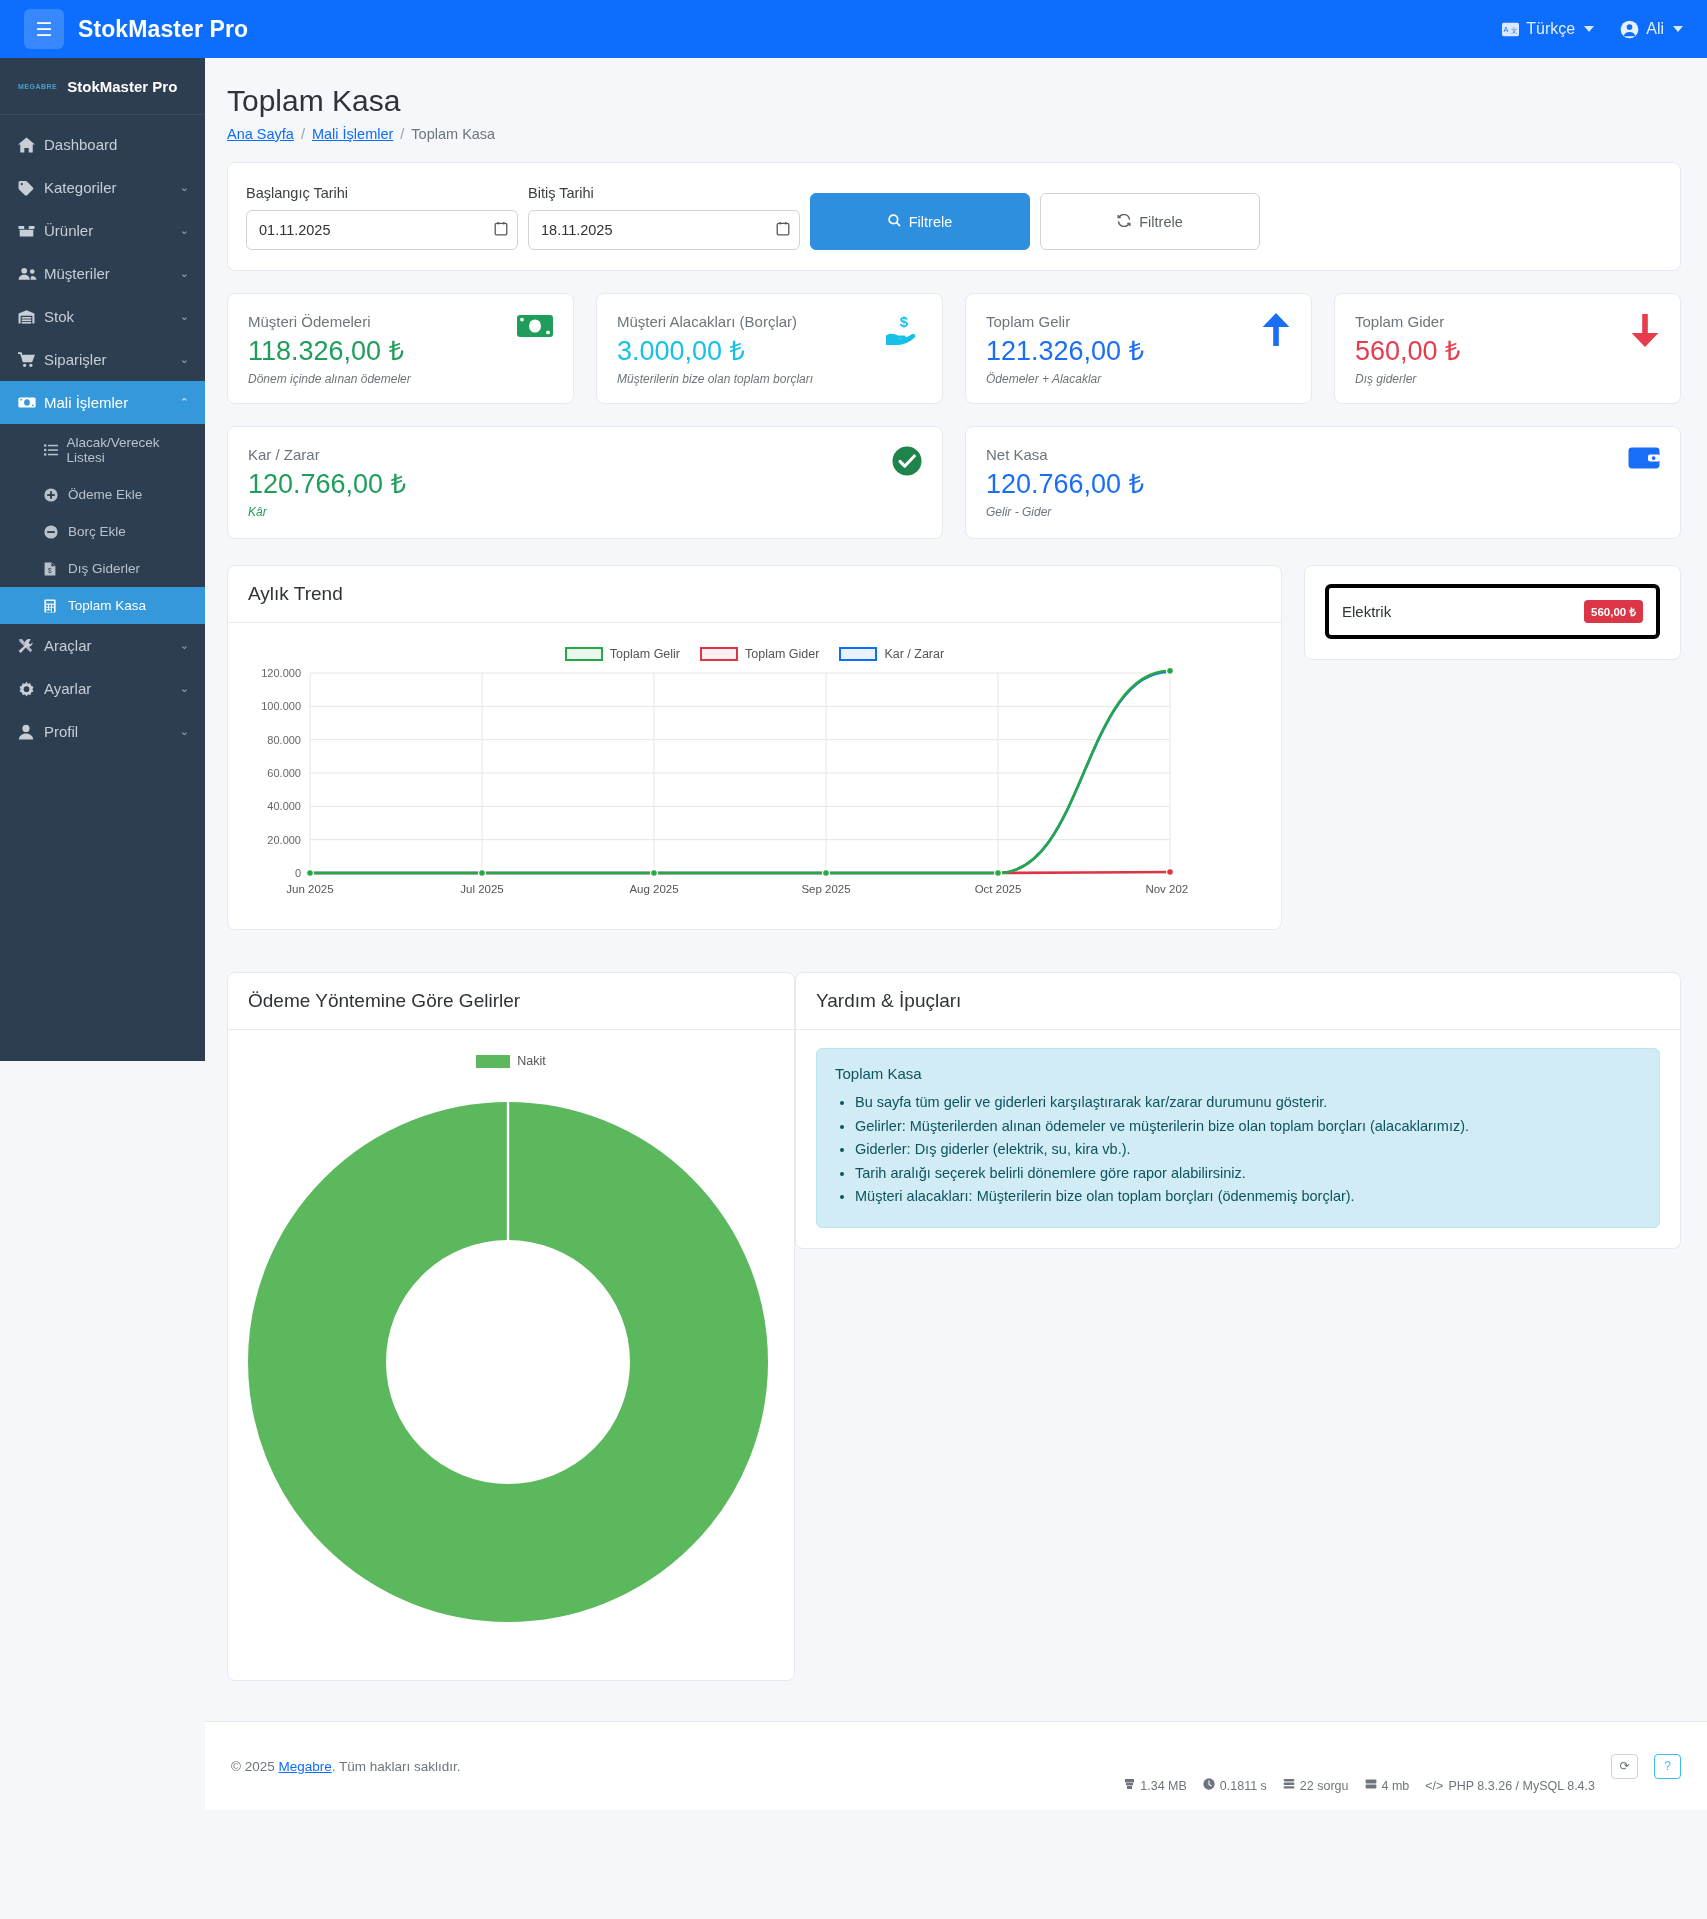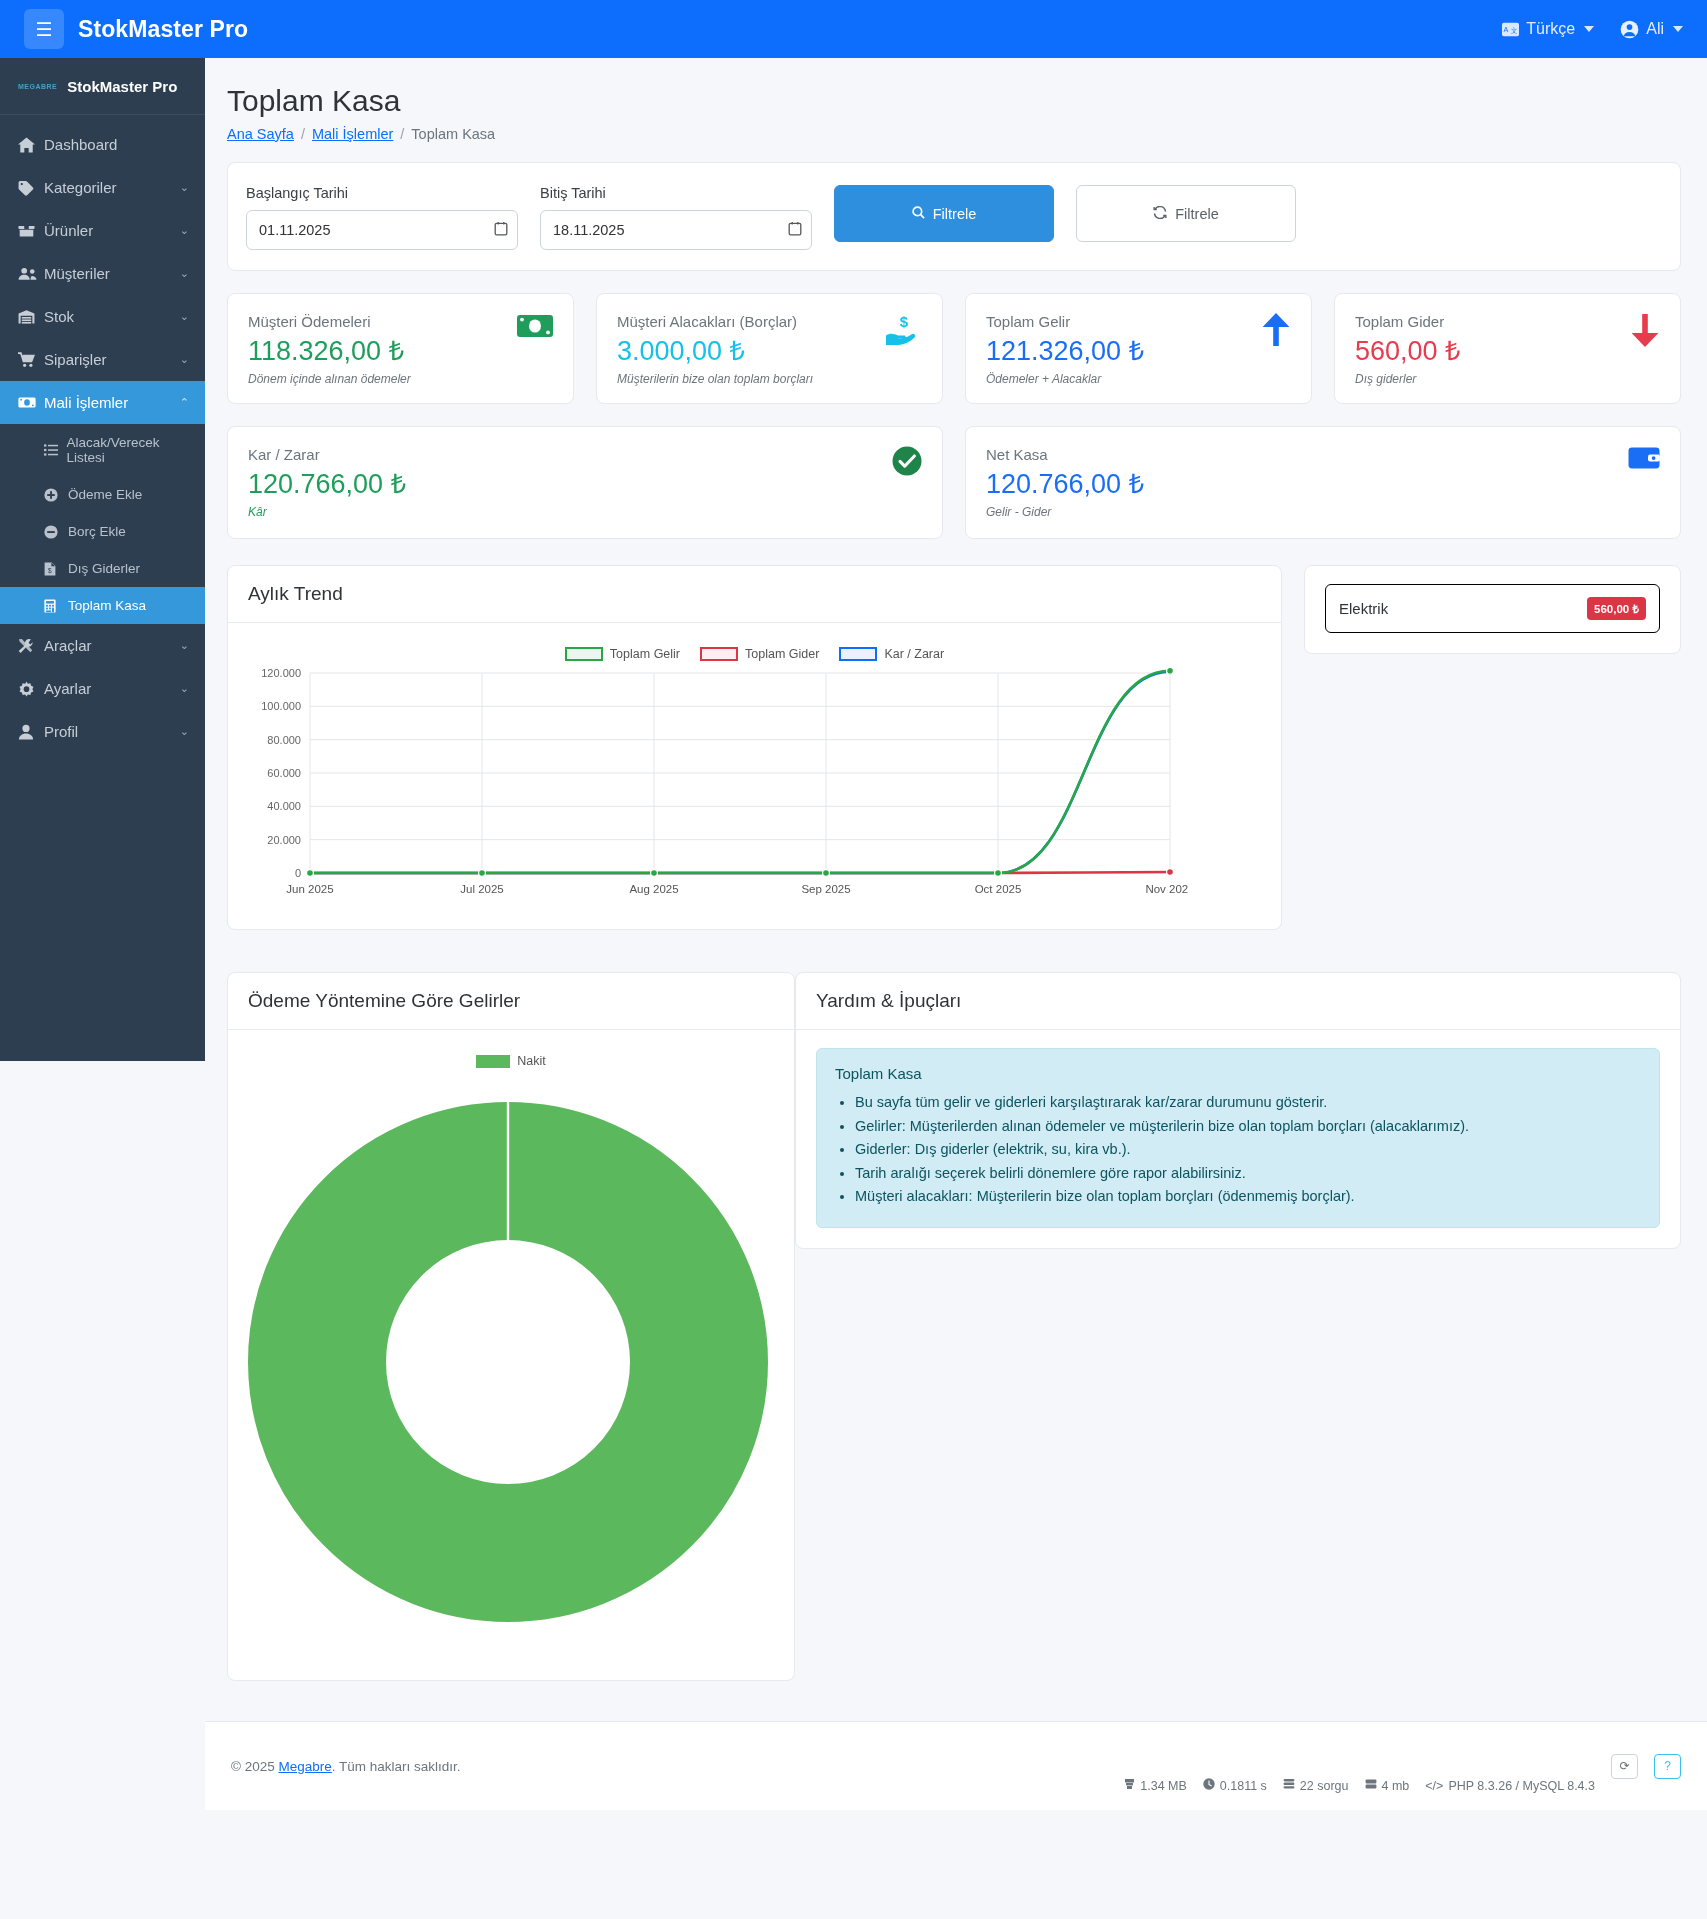--- a/index.html
+++ b/index.html
@@ -96,21 +96,21 @@
   .breadcrumb { font-size: 14.5px; color: #6c757d; margin-bottom: 20px; display: flex; gap: 7px; }
   .breadcrumb a { color: #0d6efd; text-decoration: underline; }
   .breadcrumb .sep { color: #9aa3ab; }
 
   .card {
     background: #fff; border: 1px solid #e6e9ee; border-radius: 8px;
   }
 
   
   .filter-card { padding: 22px 18px 20px 18px; margin-bottom: 22px; }
-  .filter-row { display: flex; gap: 22px; }
+  .filter-row { display: flex; align-items: flex-end; gap: 10px; }
   .field { display: flex; flex-direction: column; }
   .field-label { font-size: 14.5px; color: #3a4046; margin-bottom: 9px; }
   .date-input {
     width: 272px; height: 40px; border: 1px solid #ced4da; border-radius: 6px;
     padding: 0 34px 0 12px; font-size: 14.5px; color: #333;
     font-family: "Liberation Sans", sans-serif; background: #fff;
   }
   .date-wrap { position: relative; }
   .cal-ic { position: absolute; right: 10px; top: 11px; color: #55595c; pointer-events: none; }
   .btn {
@@ -143,21 +143,21 @@
     padding: 17px 20px; border-bottom: 1px solid #e9ecef;
     font-size: 19px; color: #2f3337;
   }
   .card-body { padding: 18px 20px 20px 20px; }
 
   .legend { display: flex; justify-content: center; gap: 20px; margin: 6px 0 4px 0; }
   .legend-item { display: flex; align-items: center; gap: 7px; font-size: 12.5px; color: #555; }
   .legend-box { width: 38px; height: 14px; border-width: 2.5px; border-style: solid; }
 
   .expense-list-item {
-    border: 1px solid #000000; border-radius: 6px;
+    border: 4px solid #000000; border-radius: 6px;
     padding: 12px 13px; display: flex; align-items: center; justify-content: space-between;
     font-size: 15px; color: #2f3337;
   }
   .badge-danger {
     background: #dc3545; color: #fff; font-size: 11.5px;
     border-radius: 4px; padding: 4px 7px; font-weight: bold;
   }
 
   
   .bottom-row { display: flex; align-items: flex-start; margin-bottom: 40px; }

